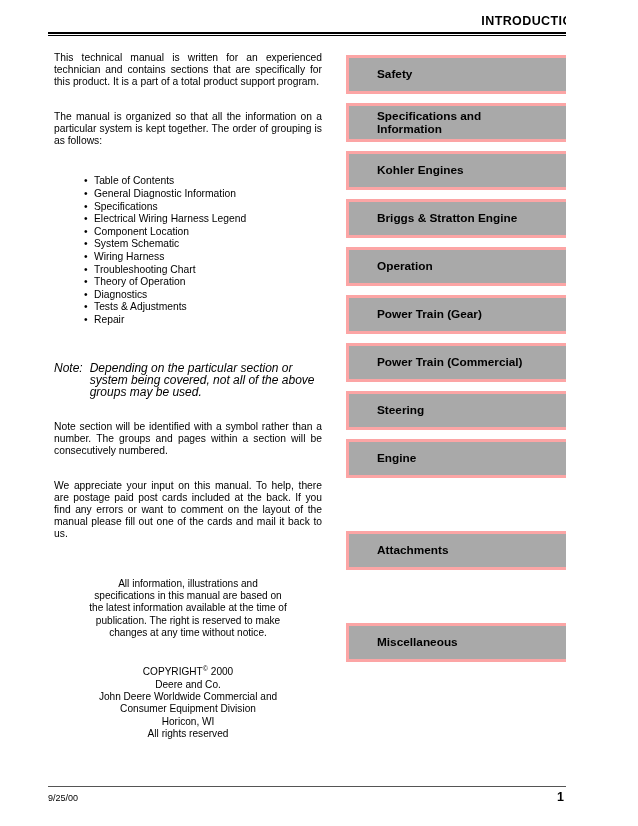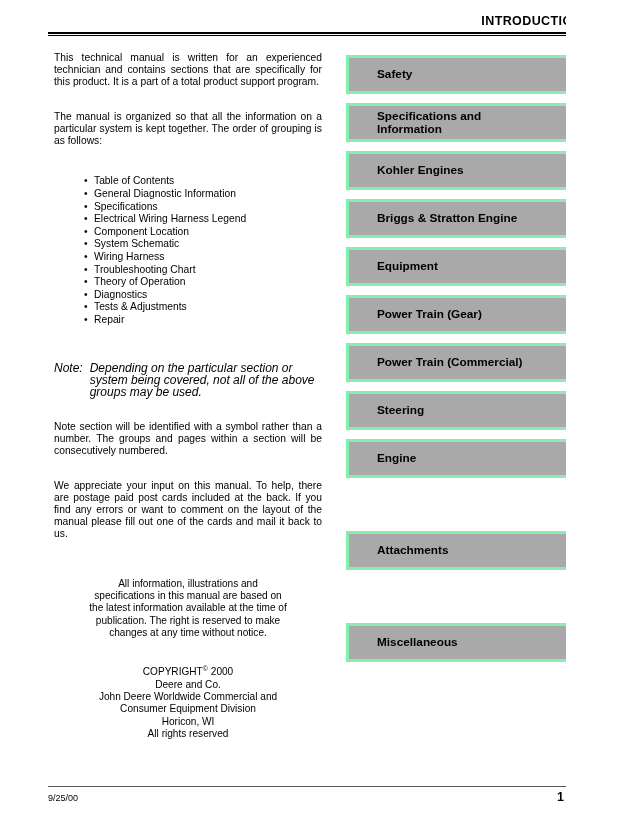--- a/index.html
+++ b/index.html
@@ -104,21 +104,21 @@
   
   #tabs {
     position: absolute;
     left: 346px;
     top: 55px;
     width: 292px;
   }
   .tab {
     position: relative;
     height: 39px;
-    background: #86efac;
+    background: #fca5a5;
     margin-bottom: 9px;
     box-sizing: border-box;
     padding: 3px 0 3px 3px;
     display: flex;
     align-items: stretch;
   }
   .tab .label-box {
     background: #a9a9a9;
     flex: 1 1 auto;
     display: flex;
@@ -319,21 +319,21 @@
             <circle cx="15" cy="20" r="10" fill="none" stroke="#fff" stroke-width="1.6"></circle>
             <rect x="10" y="2" width="10" height="9" fill="#fff" stroke="#fff" stroke-width="1.4"></rect>
             <path d="M15 20 L24 23" stroke="#fff" stroke-width="1.5"></path>
           </svg>
         </span>
       </div>
     </div>
 
     <div class="tab">
       <div class="label-box">
-        <span class="label-text">Equipment</span>
+        <span class="label-text">Operation</span>
       </div>
       <div class="icon-box">
         <span>
           <svg width="38" height="26" viewBox="0 0 38 26">
             <rect x="3" y="6" width="32" height="17" fill="none" stroke="#fff" stroke-width="1.8"></rect>
             <rect x="6" y="2" width="6" height="4" fill="#fff"></rect>
             <rect x="26" y="2" width="6" height="4" fill="#fff"></rect>
             <rect x="7" y="11" width="5" height="1.6" fill="#fff"></rect>
             <rect x="26" y="11" width="5" height="1.6" fill="#fff"></rect>
             <rect x="27.7" y="9.3" width="1.6" height="5" fill="#fff"></rect>

